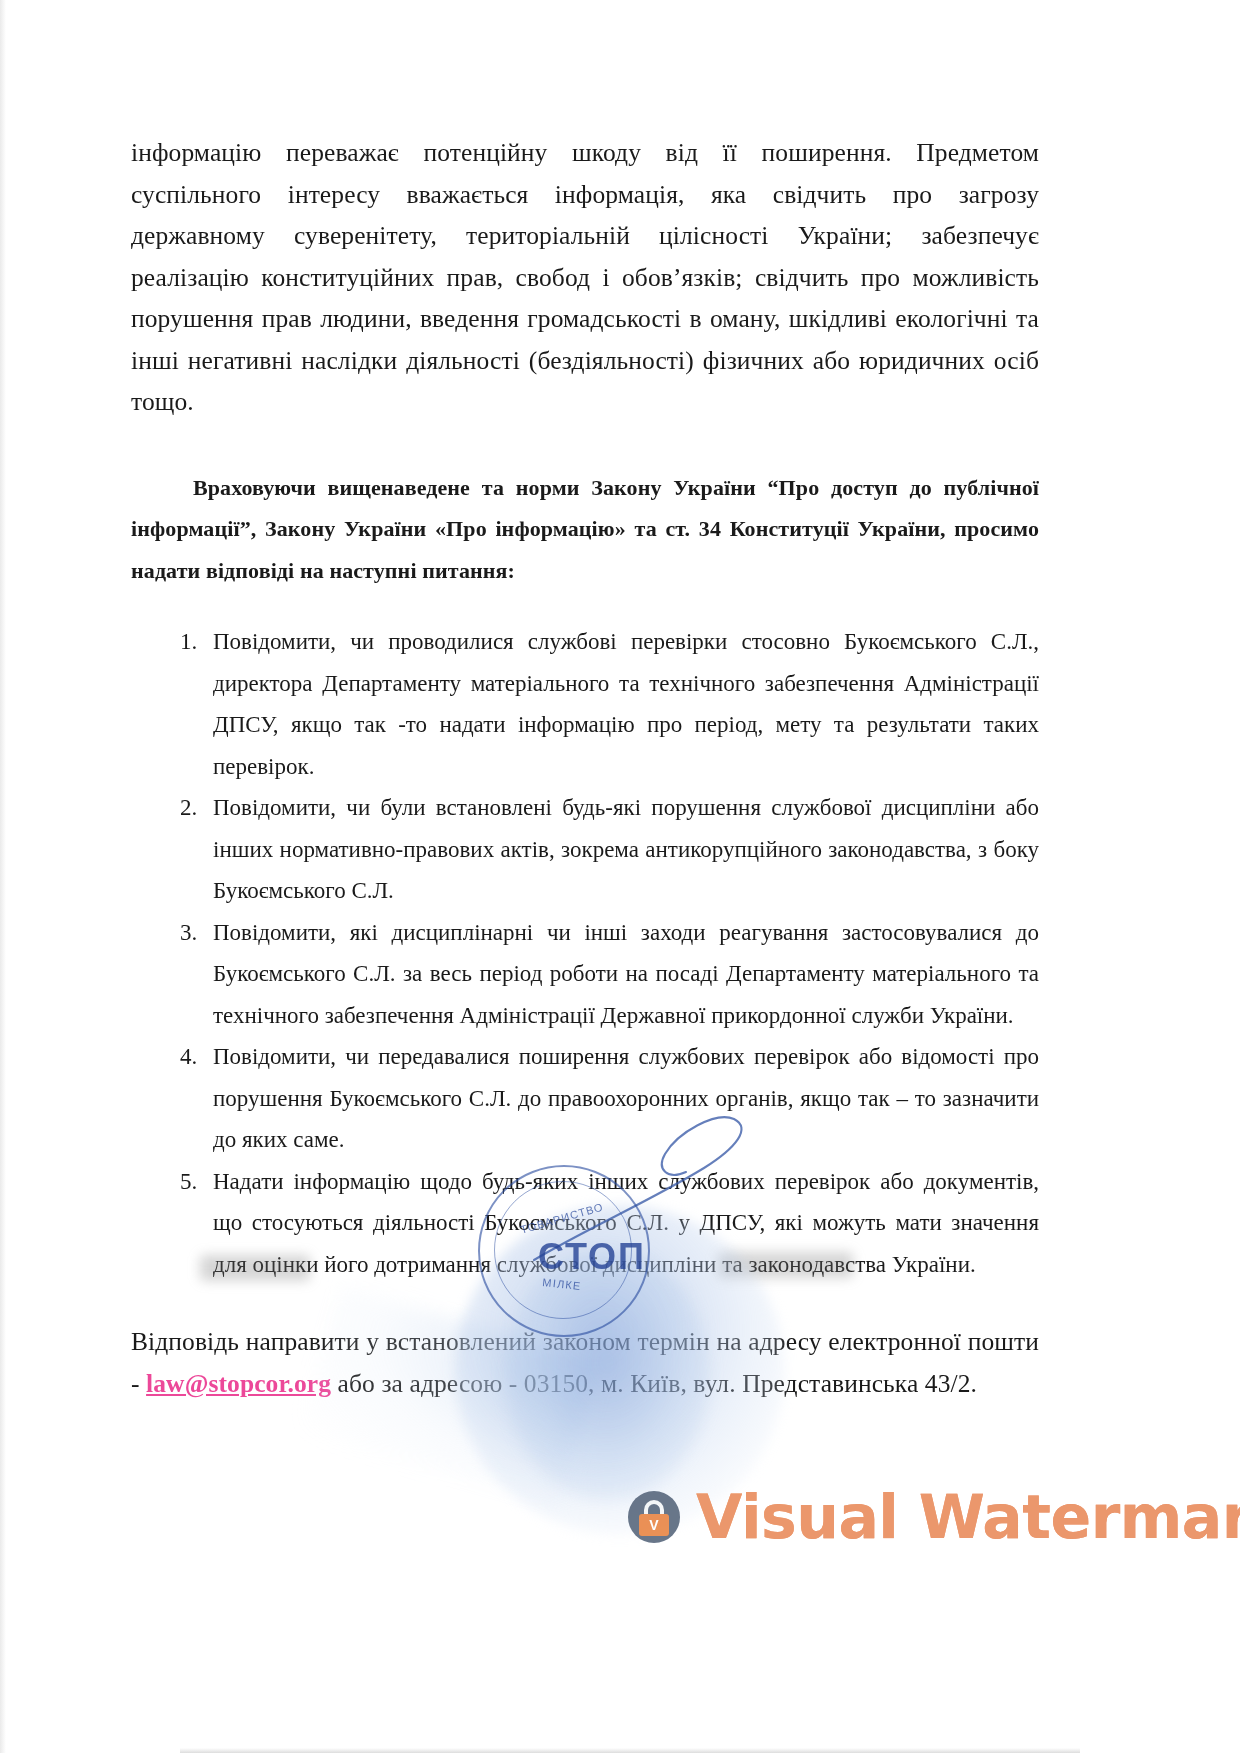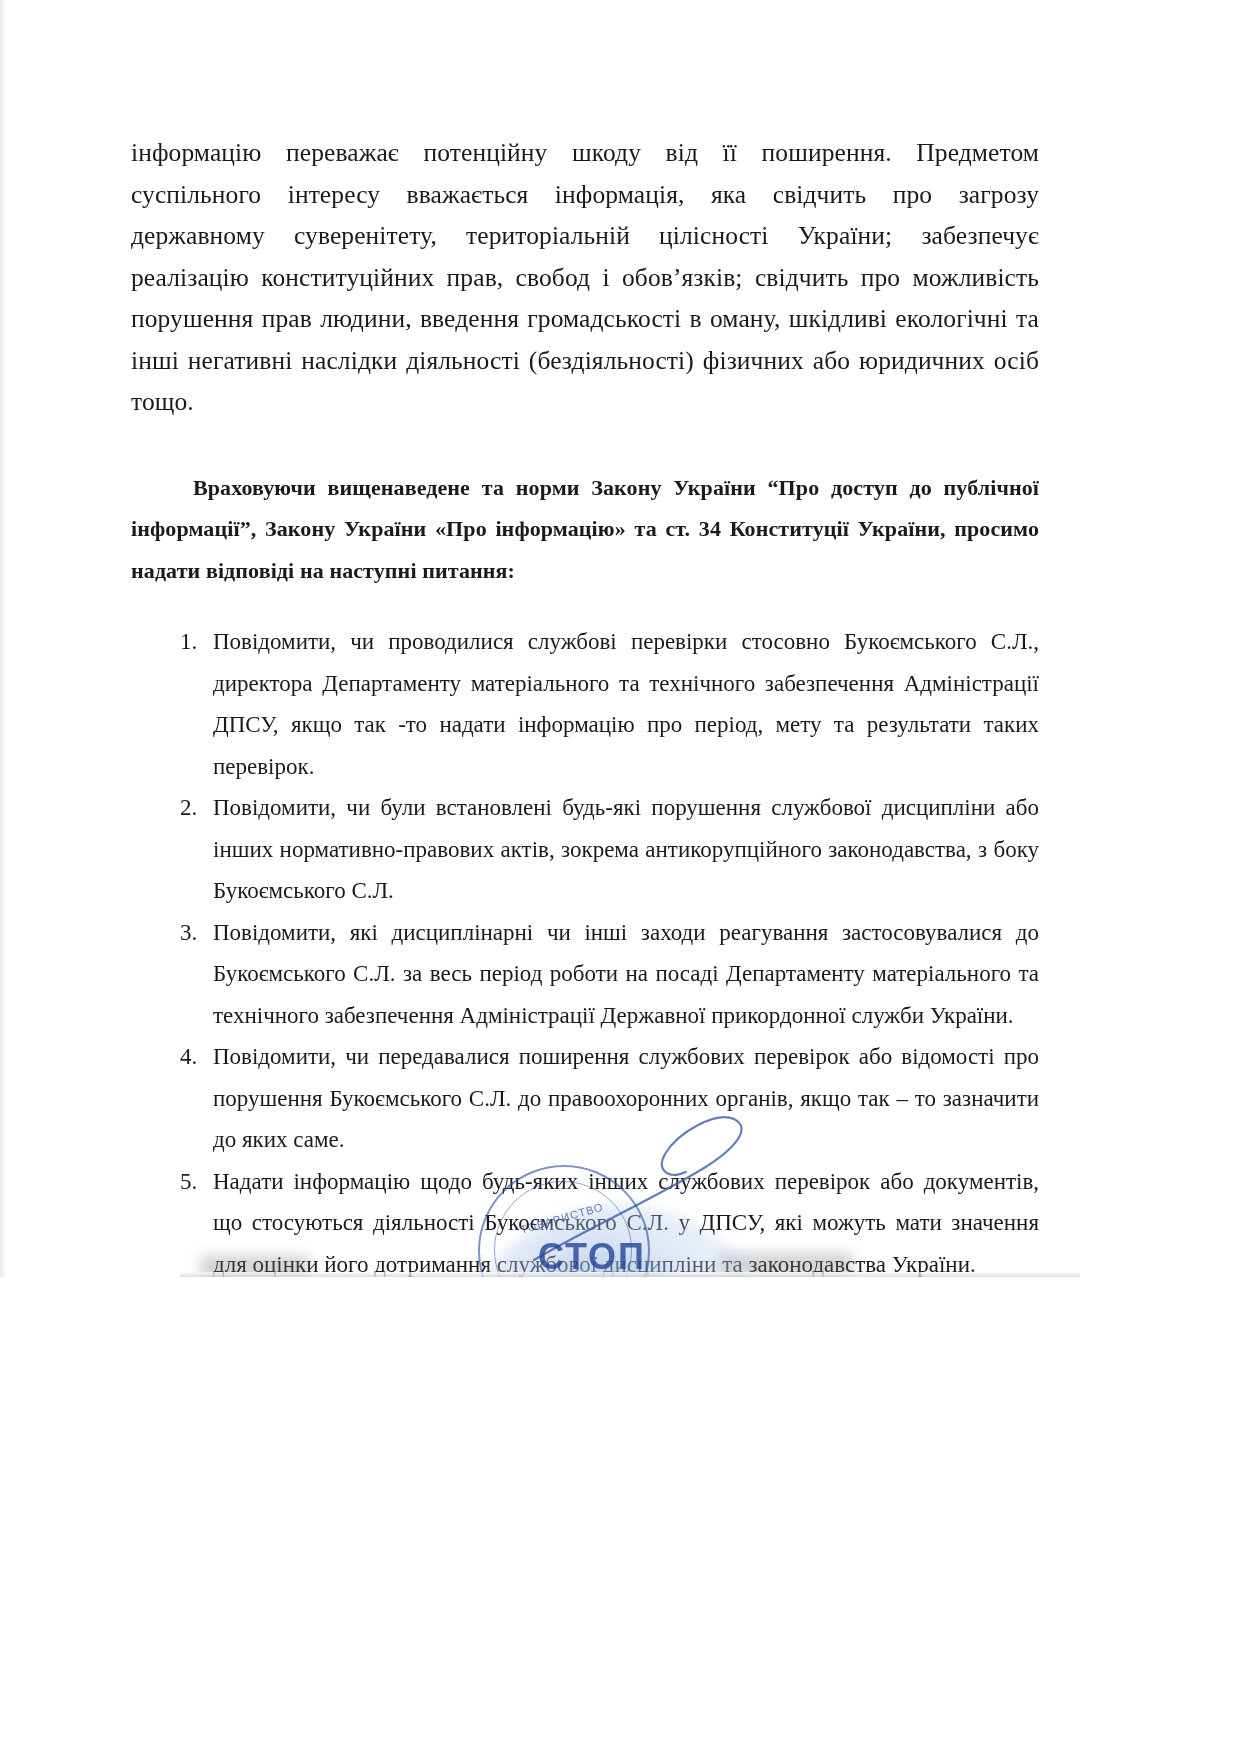--- a/index.html
+++ b/index.html
@@ -7,21 +7,21 @@
     padding: 0;
     background: #ffffff;
   }
   body {
     font-family: "Liberation Serif", "DejaVu Serif", serif;
     color: #1a1a1a;
   }
   .page {
     position: relative;
     width: 1240px;
-    height: 1277px;
+    height: 1753px;
     background: #ffffff;
     overflow: hidden;
     box-sizing: border-box;
   }
   .page-edge-left {
     position: absolute;
     left: 0; top: 0;
     width: 6px; height: 1753px;
     background: linear-gradient(to right, #d9d9d9, #ffffff);
     opacity: .55;

